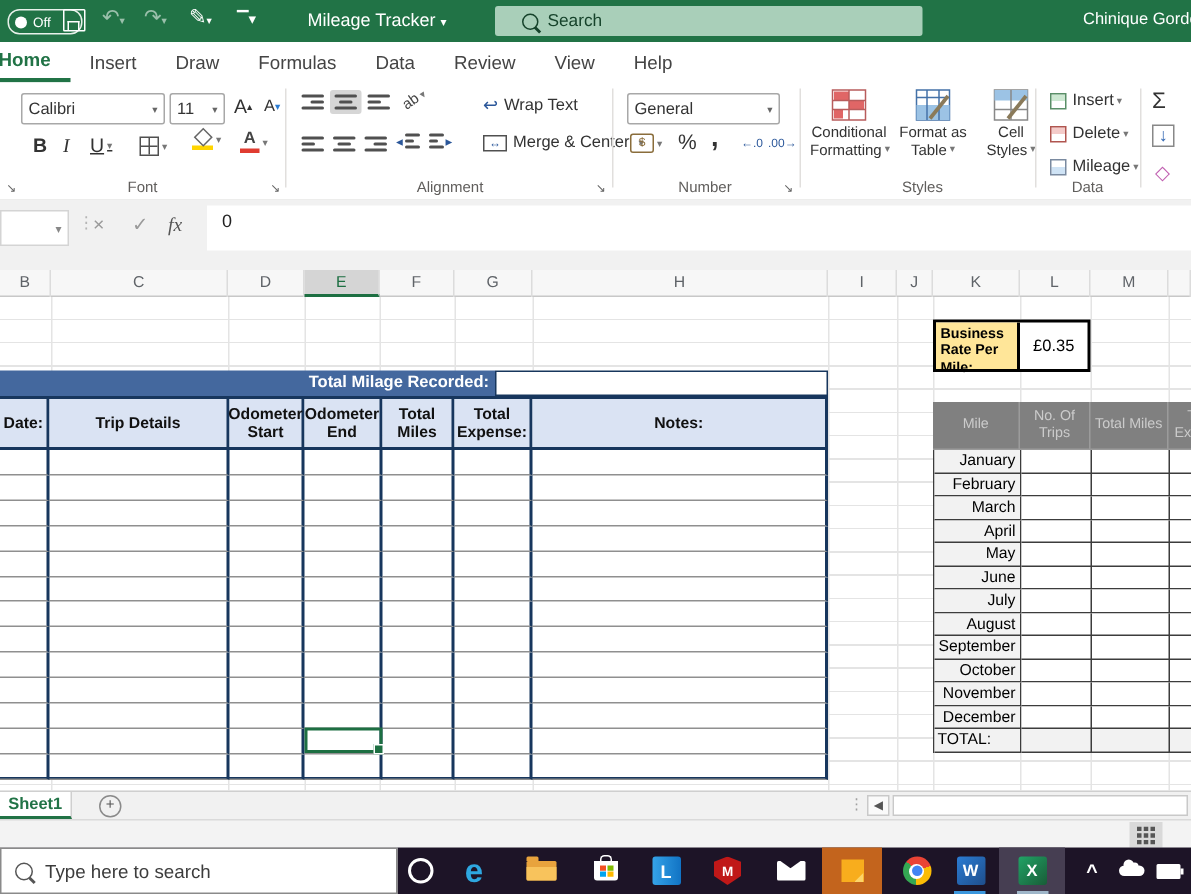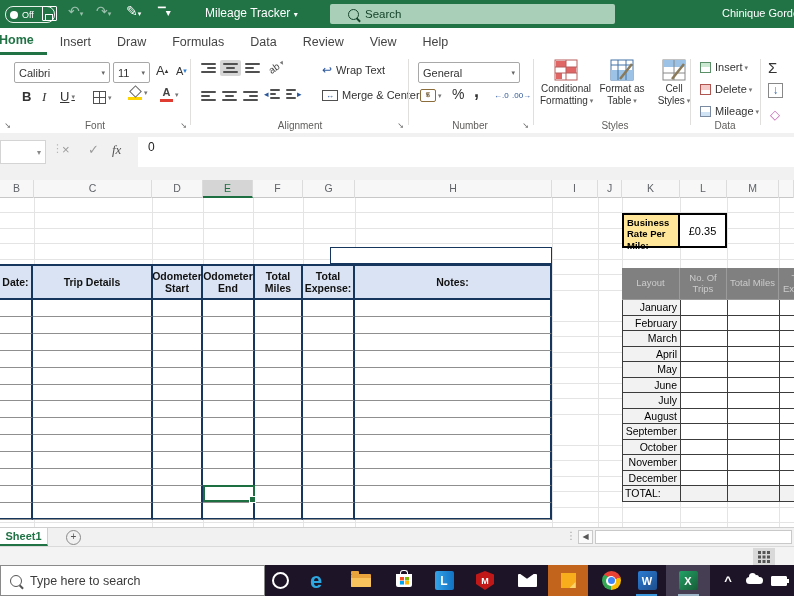--- a/index.html
+++ b/index.html
@@ -416,20 +416,21 @@
     <div class="vline" style="left: 680px;"></div>
     <div class="vline" style="left: 622px;"></div>
     <div class="vline" style="left: 598px;"></div>
     <div class="vline" style="left: 552px;"></div>
     <div class="vline" style="left: 355px;"></div>
     <div class="vline" style="left: 303px;"></div>
     <div class="vline" style="left: 253px;"></div>
     <div class="vline" style="left: 203px;"></div>
     <div class="vline" style="left: 152px;"></div>
     <div class="vline" style="left: 34px;"></div>
+  <div class="ws-band">Total Milage Recorded:</div>
   <div class="ws-bandcell"></div>
   <div class="ws-head">
       <div class="hc">Date:</div>
       <div class="hc">Trip Details</div>
       <div class="hc">Odometer Start</div>
       <div class="hc">Odometer End</div>
       <div class="hc">Total Miles</div>
       <div class="hc">Total Expense:</div>
       <div class="hc">Notes:</div>
     </div>
@@ -529,21 +530,21 @@
   <div class="selcell">
       <i></i>
     </div>
 
   <div class="ratebox">
     <div class="lab">Business Rate Per Mile:</div>
     <div class="val">£0.35</div>
   </div>
   <div class="sumwrap">
     <div class="sumhead">
-        <div class="sh">Layout</div>
+        <div class="sh">Mile</div>
         <div class="sh">No. Of Trips</div>
         <div class="sh">Total Miles</div>
         <div class="sh">Total Expense</div>
       </div>
     <div class="summonths">
         <div class="mc mname">January</div>
         <div class="mc"></div>
         <div class="mc"></div>
         <div class="mc"></div>
         <div class="mc mname">February</div>

